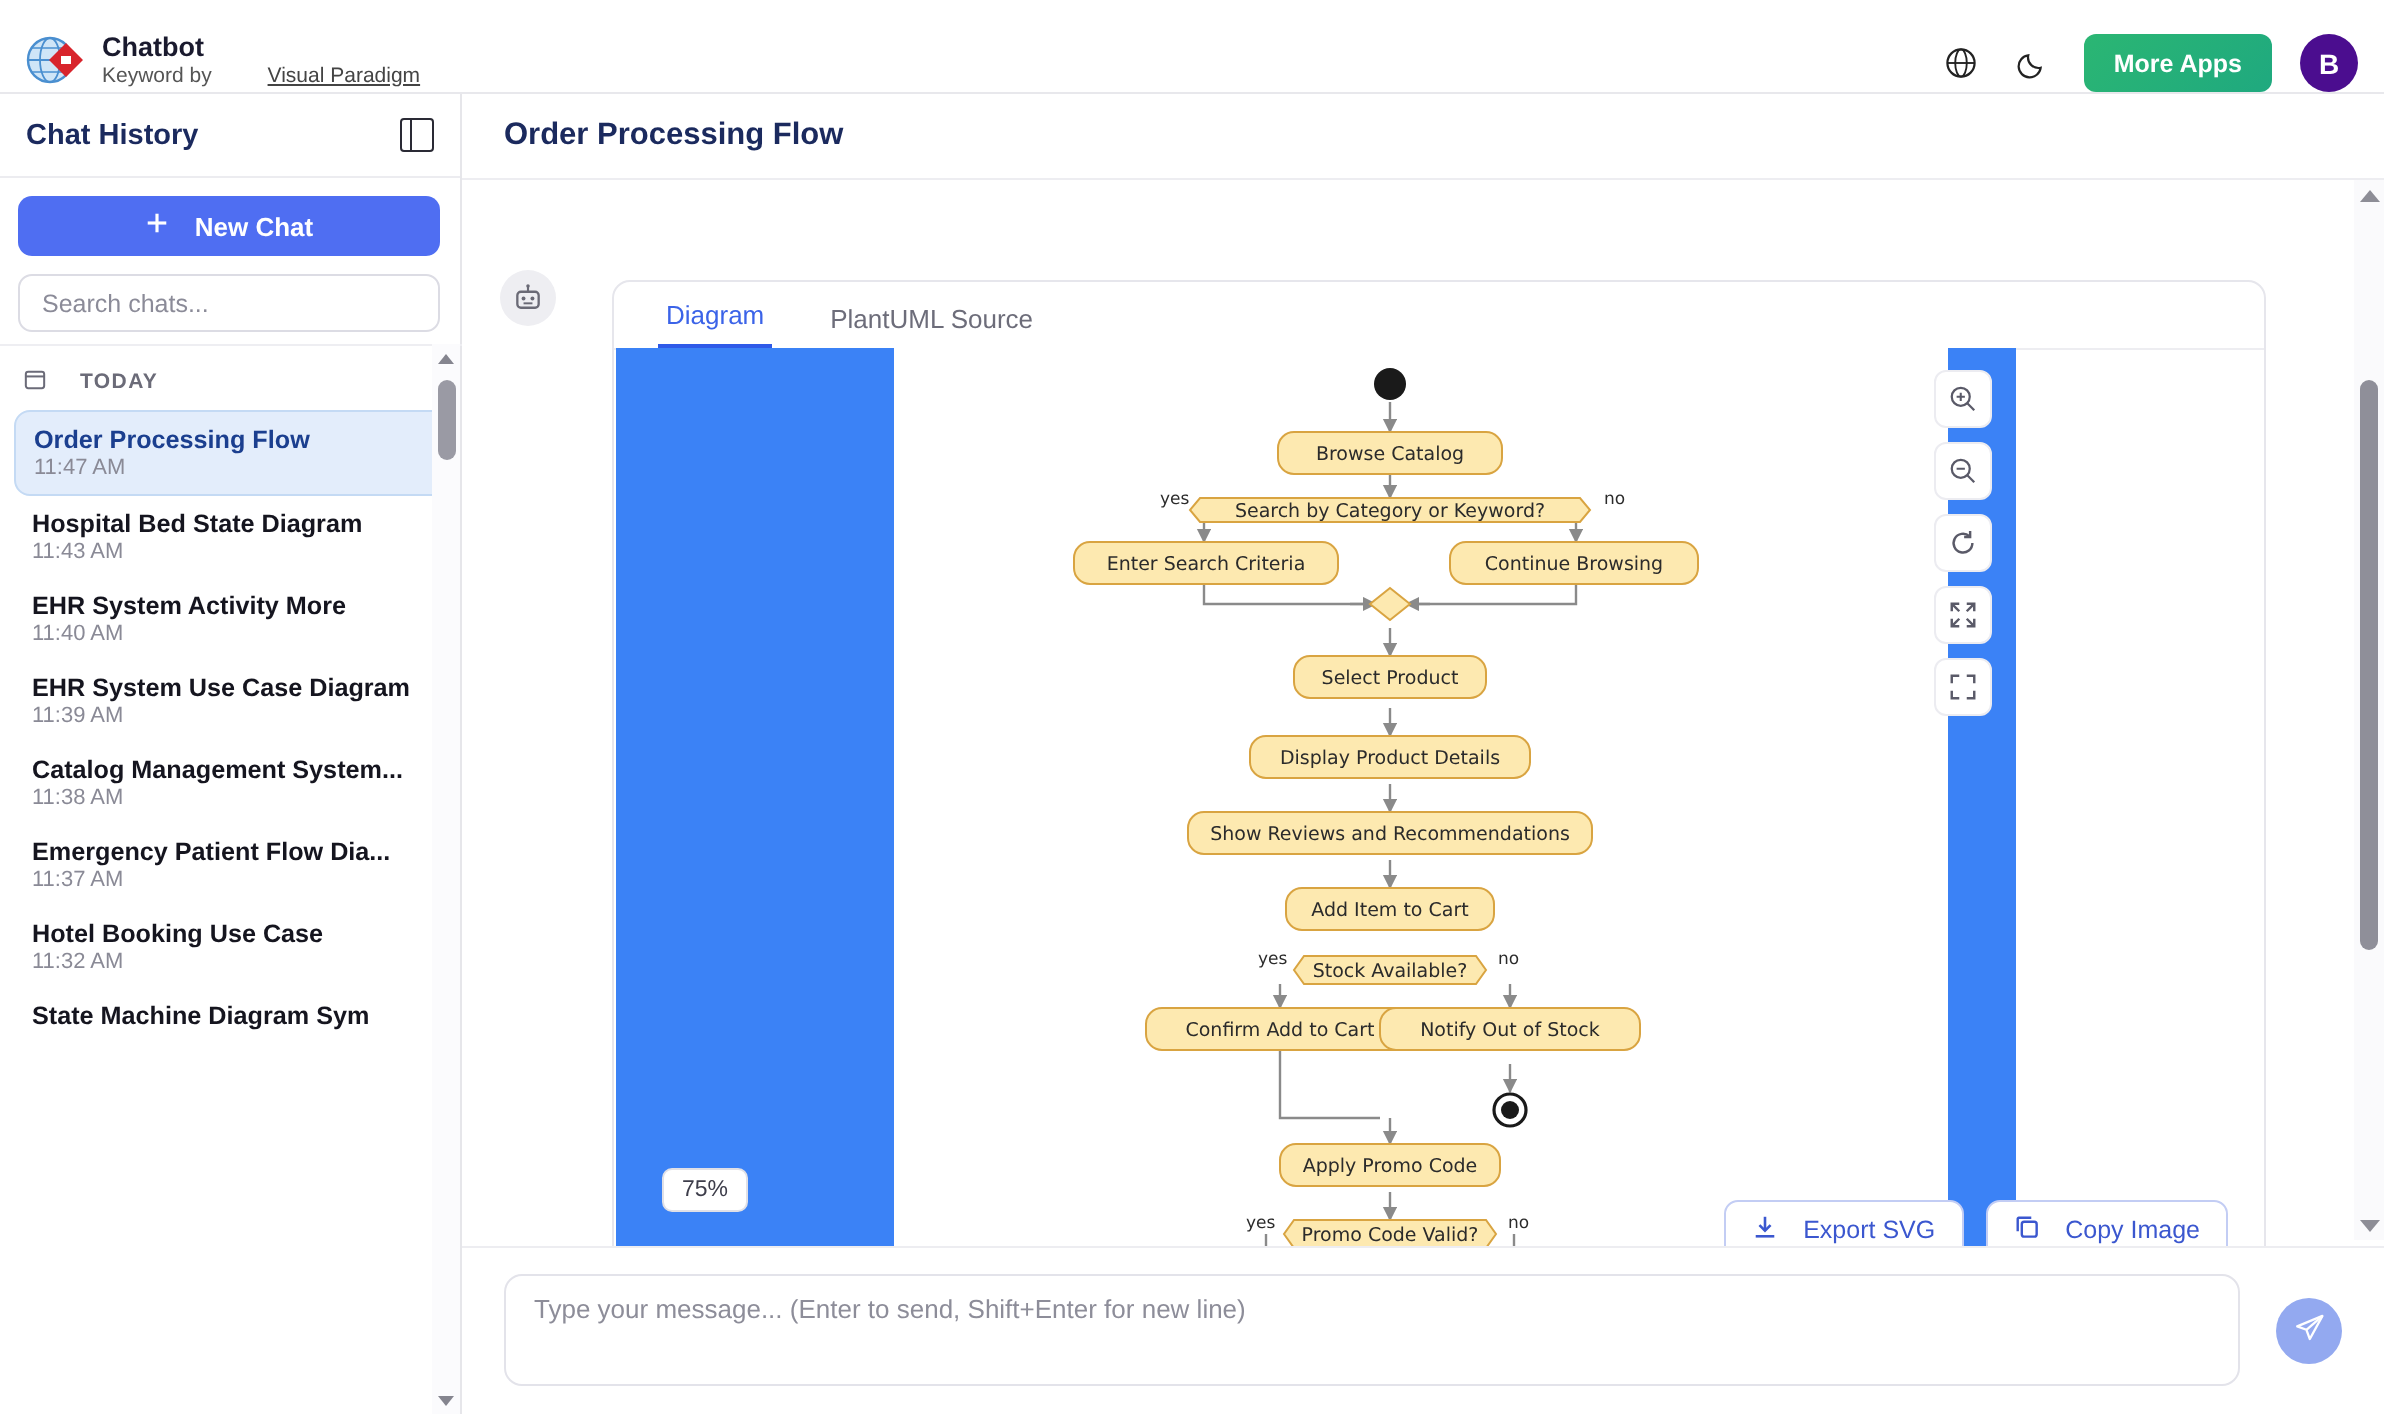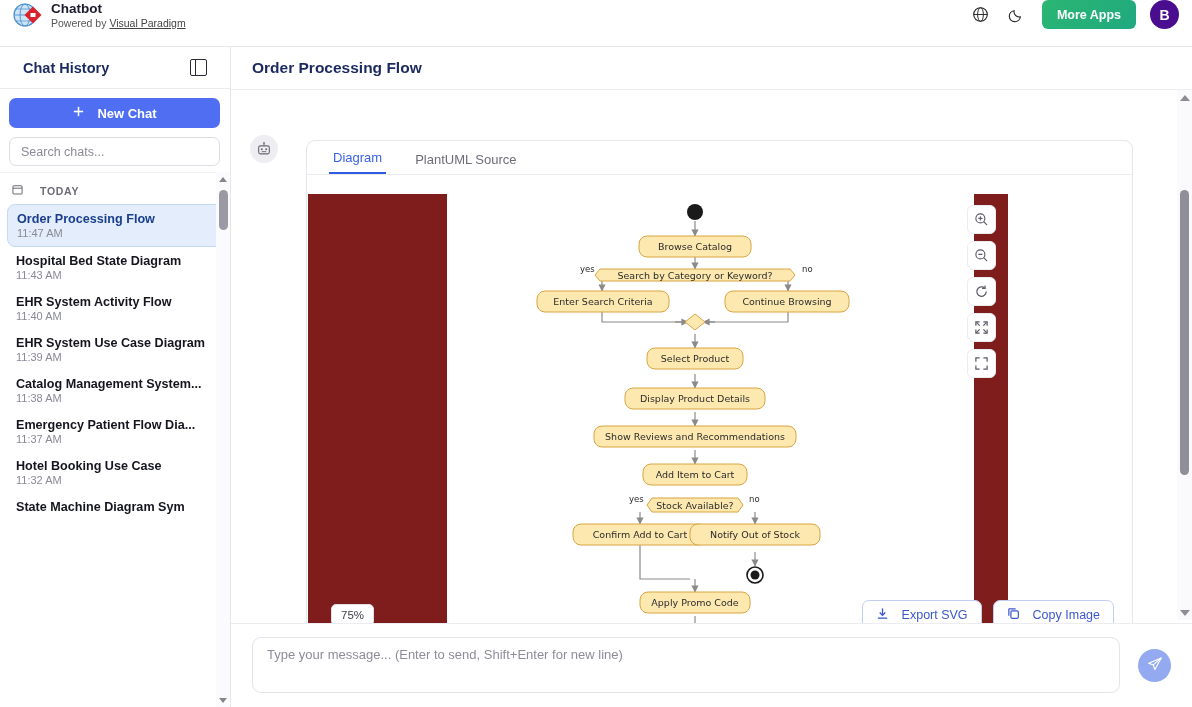--- a/index.html
+++ b/index.html
@@ -8,28 +8,28 @@
     font-family: "Liberation Sans", sans-serif;
     background: #ffffff;
     overflow: hidden;
   }
   body { position: relative; }
 
   
   #topbar {
     position: absolute; left: 0; top: 0; width: 1192px; height: 47px;
     background: #ffffff; border-bottom: 1px solid #e8e8ec;
-    display: flex; align-items: flex-start;
+    display: flex; align-items: flex-end;
   }
   #brand { display: flex; align-items: center; gap: 9px; padding-left: 11px; }
   .logo-wrap { width: 31px; height: 31px; position: relative; }
   .brand-text { line-height: 1.05; }
   .brand-title { font-size: 13.5px; font-weight: bold; color: #1a1a2e; }
   .brand-sub { font-size: 10.5px; color: #555; margin-top: 1px; }
-  .brand-sub a { color: #444; text-decoration: underline; }
+  .brand-sub a { color: #444; text-decoration: underline; margin-left: 25px; }
 
   #top-actions {
     margin-left: auto; display: flex; align-items: center; gap: 14px; padding-right: 13px;
   }
   .ticon { width: 22px; height: 22px; display: flex; align-items: center; justify-content: center; cursor: pointer; color: #222; }
   #more-apps {
     height: 29px; padding: 0 15px; border: none; border-radius: 6px;
     background: linear-gradient(135deg,#2bb673,#1fa97f);
     color: #fff; font-size: 12.5px; font-weight: bold; cursor: pointer;
     display: flex; align-items: center;
@@ -39,21 +39,21 @@
     background: #4b0d8f; color: #fff; font-size: 14px; font-weight: bold;
     display: flex; align-items: center; justify-content: center; cursor: pointer;
   }
 
   
   #sidebar {
     position: absolute; left: 0; top: 47px; width: 231px; height: 660px;
     background: #ffffff; border-right: 1px solid #e6e6ea;
   }
   #sb-head {
-    height: 42px; display: flex; align-items: center; padding: 0 23px;
+    height: 42px; display: flex; align-items: center; padding: 0 13px;
     border-bottom: 1px solid #ececf0;
   }
   #sb-title { font-size: 14.5px; font-weight: bold; color: #1b2a5e; }
   #panel-toggle {
     margin-left: auto; width: 17px; height: 17px; cursor: pointer;
     border: 1.6px solid #2a2a35; border-radius: 2px; position: relative; background: #fff;
   }
   #panel-toggle::before {
     content: ""; position: absolute; left: 3.5px; top: 0; bottom: 0; width: 1.6px; background: #2a2a35;
   }
@@ -103,22 +103,22 @@
   }
   #card {
     position: absolute; left: 56px; top: 43px; width: 827px; height: 500px;
     background: #fff; border: 1px solid #e6e6ec; border-radius: 9px; overflow: hidden;
   }
   #tabs { height: 34px; display: flex; align-items: flex-end; padding-left: 22px; border-bottom: 1px solid #ededf1; }
   .tab { font-size: 13px; color: #6d6d7a; padding: 0 4px 7px 4px; margin-right: 25px; cursor: pointer; }
   .tab.active { color: #3b63e8; font-weight: normal; border-bottom: 2.5px solid #2f5ae8; }
 
   #canvas {
-    position: absolute; left: 1px; top: 53px; width: 700px; height: 453px;
-    background: #7f1d1d; overflow: hidden;
+    position: absolute; left: 1px; top: 33px; width: 700px; height: 453px;
+    background: #3b82f6; overflow: hidden;
   }
   #svg-area { position: absolute; left: 139px; top: 0; width: 527px; height: 453px; background: #ffffff; }
   #zoom-badge {
     position: absolute; left: 23px; bottom: 21px; padding: 4px 9px;
     background: #fff; border: 1px solid #e0e0e6; border-radius: 5px;
     font-size: 11.5px; color: #3d3d4a; text-align: center;
   }
   #zoom-controls { position: absolute; right: 12px; top: 11px; display: flex; flex-direction: column; gap: 7px; }
   .zbtn {
     width: 29px; height: 29px; background: #fff; border: 1px solid #ececf1; border-radius: 6px;
@@ -173,21 +173,21 @@
         <ellipse cx="14" cy="15" rx="5" ry="11" fill="none" stroke="#4a8fd0" stroke-width=".9"></ellipse>
         <line x1="3" y1="15" x2="25" y2="15" stroke="#4a8fd0" stroke-width=".9"></line>
         <line x1="5" y1="9" x2="23" y2="9" stroke="#4a8fd0" stroke-width=".7"></line>
         <line x1="5" y1="21" x2="23" y2="21" stroke="#4a8fd0" stroke-width=".7"></line>
         <rect x="16" y="9" width="12" height="12" transform="rotate(45 22 15)" fill="#d8242c"></rect>
         <rect x="19.5" y="13" width="5" height="4" fill="#fff"></rect>
       </svg>
     </span>
     <span class="brand-text">
       <div class="brand-title">Chatbot</div>
-      <div class="brand-sub"><span>Powered by </span><a href="#">Visual Paradigm</a></div>
+      <div class="brand-sub"><span>Keyword by </span><a href="#">Visual Paradigm</a></div>
     </span>
   </div>
 
   <div id="top-actions">
     <span class="ticon">
       <svg width="17" height="17" viewBox="0 0 20 20">
           <circle cx="10" cy="10" r="8" fill="none" stroke="#222" stroke-width="1.3"></circle>
           <ellipse cx="10" cy="10" rx="3.4" ry="8" fill="none" stroke="#222" stroke-width="1.1"></ellipse>
           <line x1="2" y1="10" x2="18" y2="10" stroke="#222" stroke-width="1.1"></line>
         </svg>
@@ -234,21 +234,21 @@
 
     <div class="chat-item active">
       <div class="chat-name">Order Processing Flow</div>
       <div class="chat-time">11:47 AM</div>
     </div>
     <div class="chat-item">
       <div class="chat-name">Hospital Bed State Diagram</div>
       <div class="chat-time">11:43 AM</div>
     </div>
     <div class="chat-item">
-      <div class="chat-name">EHR System Activity Flow</div>
+      <div class="chat-name">EHR System Activity More</div>
       <div class="chat-time">11:40 AM</div>
     </div>
     <div class="chat-item">
       <div class="chat-name">EHR System Use Case Diagram</div>
       <div class="chat-time">11:39 AM</div>
     </div>
     <div class="chat-item">
       <div class="chat-name">Catalog Management System...</div>
       <div class="chat-time">11:38 AM</div>
     </div>

